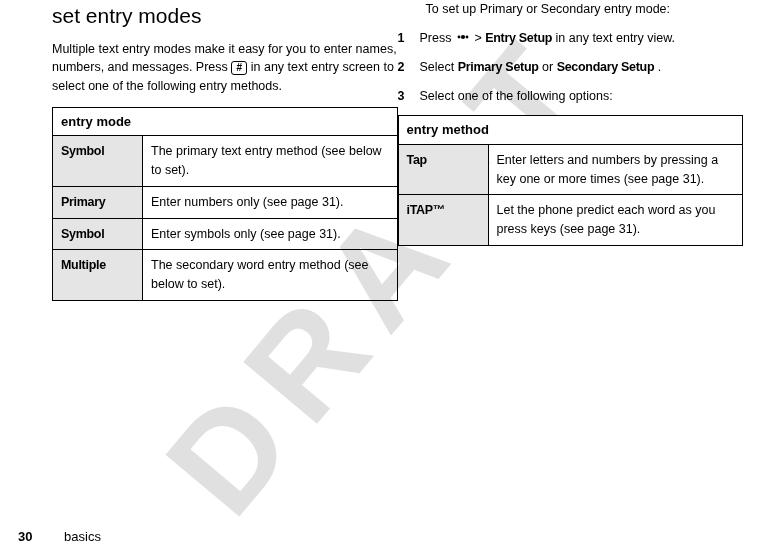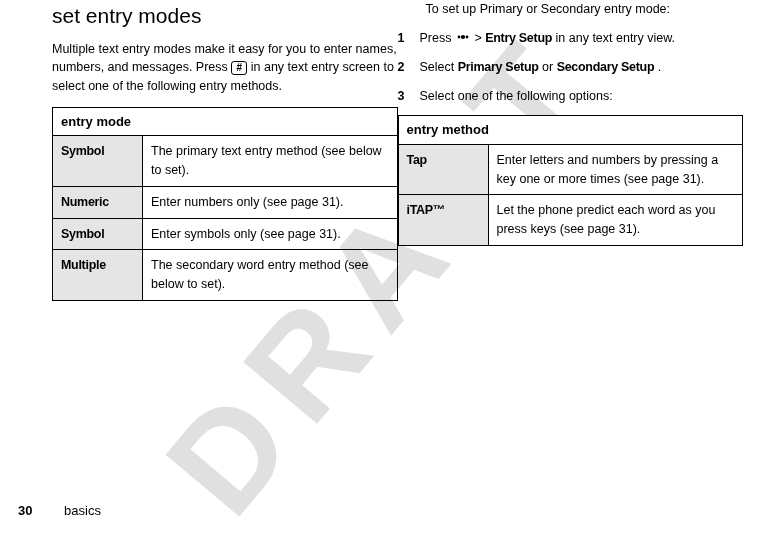--- a/index.html
+++ b/index.html
@@ -104,21 +104,21 @@
   }
   ol.steps li::before {
     content: counter(step);
     font-weight: 700;
     width: 22px;
     flex-shrink: 0;
   }
   .footer {
     position: absolute;
     left: 18px;
-    bottom: 26px;
+    bottom: 0;
     font-size: 13px;
   }
   .footer .pnum { font-weight: 700; margin-right: 28px; }
 </style>
 </head>
 <body>
 
 <div class="watermark">DRAFT</div>
 
 <div class="content">
@@ -133,21 +133,21 @@
     <table class="modes">
       <tbody>
           <tr>
             <th class="header" colspan="2">entry mode</th>
           </tr>
       <tr>
         <td class="name"><span class="cond">Symbol</span></td>
         <td>The primary text entry method (see below to set).</td>
       </tr>
       <tr>
-        <td class="name"><span class="cond">Numeric</span></td>
+        <td class="name"><span class="cond">Primary</span></td>
         <td>Enter numbers only (see page 31).</td>
       </tr>
       <tr>
         <td class="name"><span class="cond">Symbol</span></td>
         <td>Enter symbols only (see page 31).</td>
       </tr>
       <tr>
         <td class="name"><span class="cond">Multiple</span></td>
         <td>The secondary word entry method (see below to set).</td>
       </tr>

